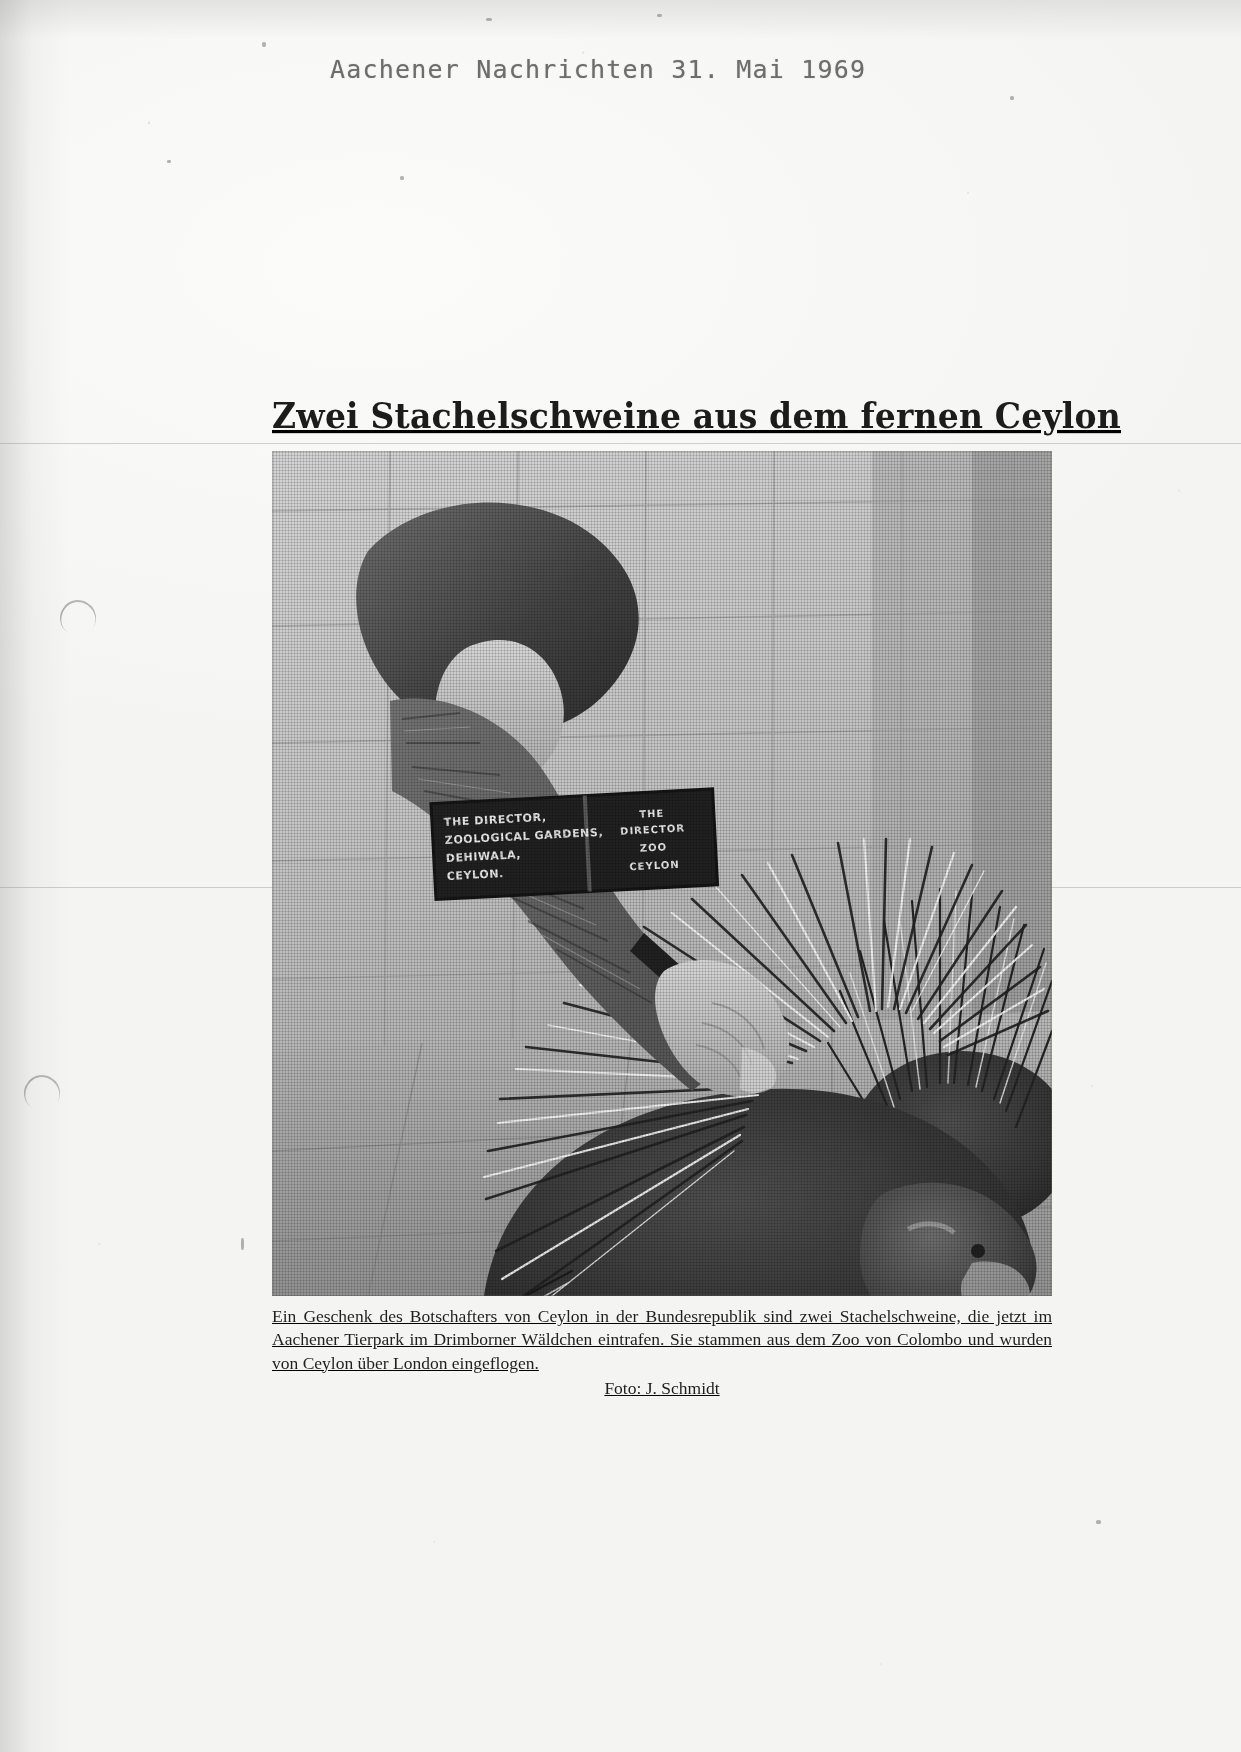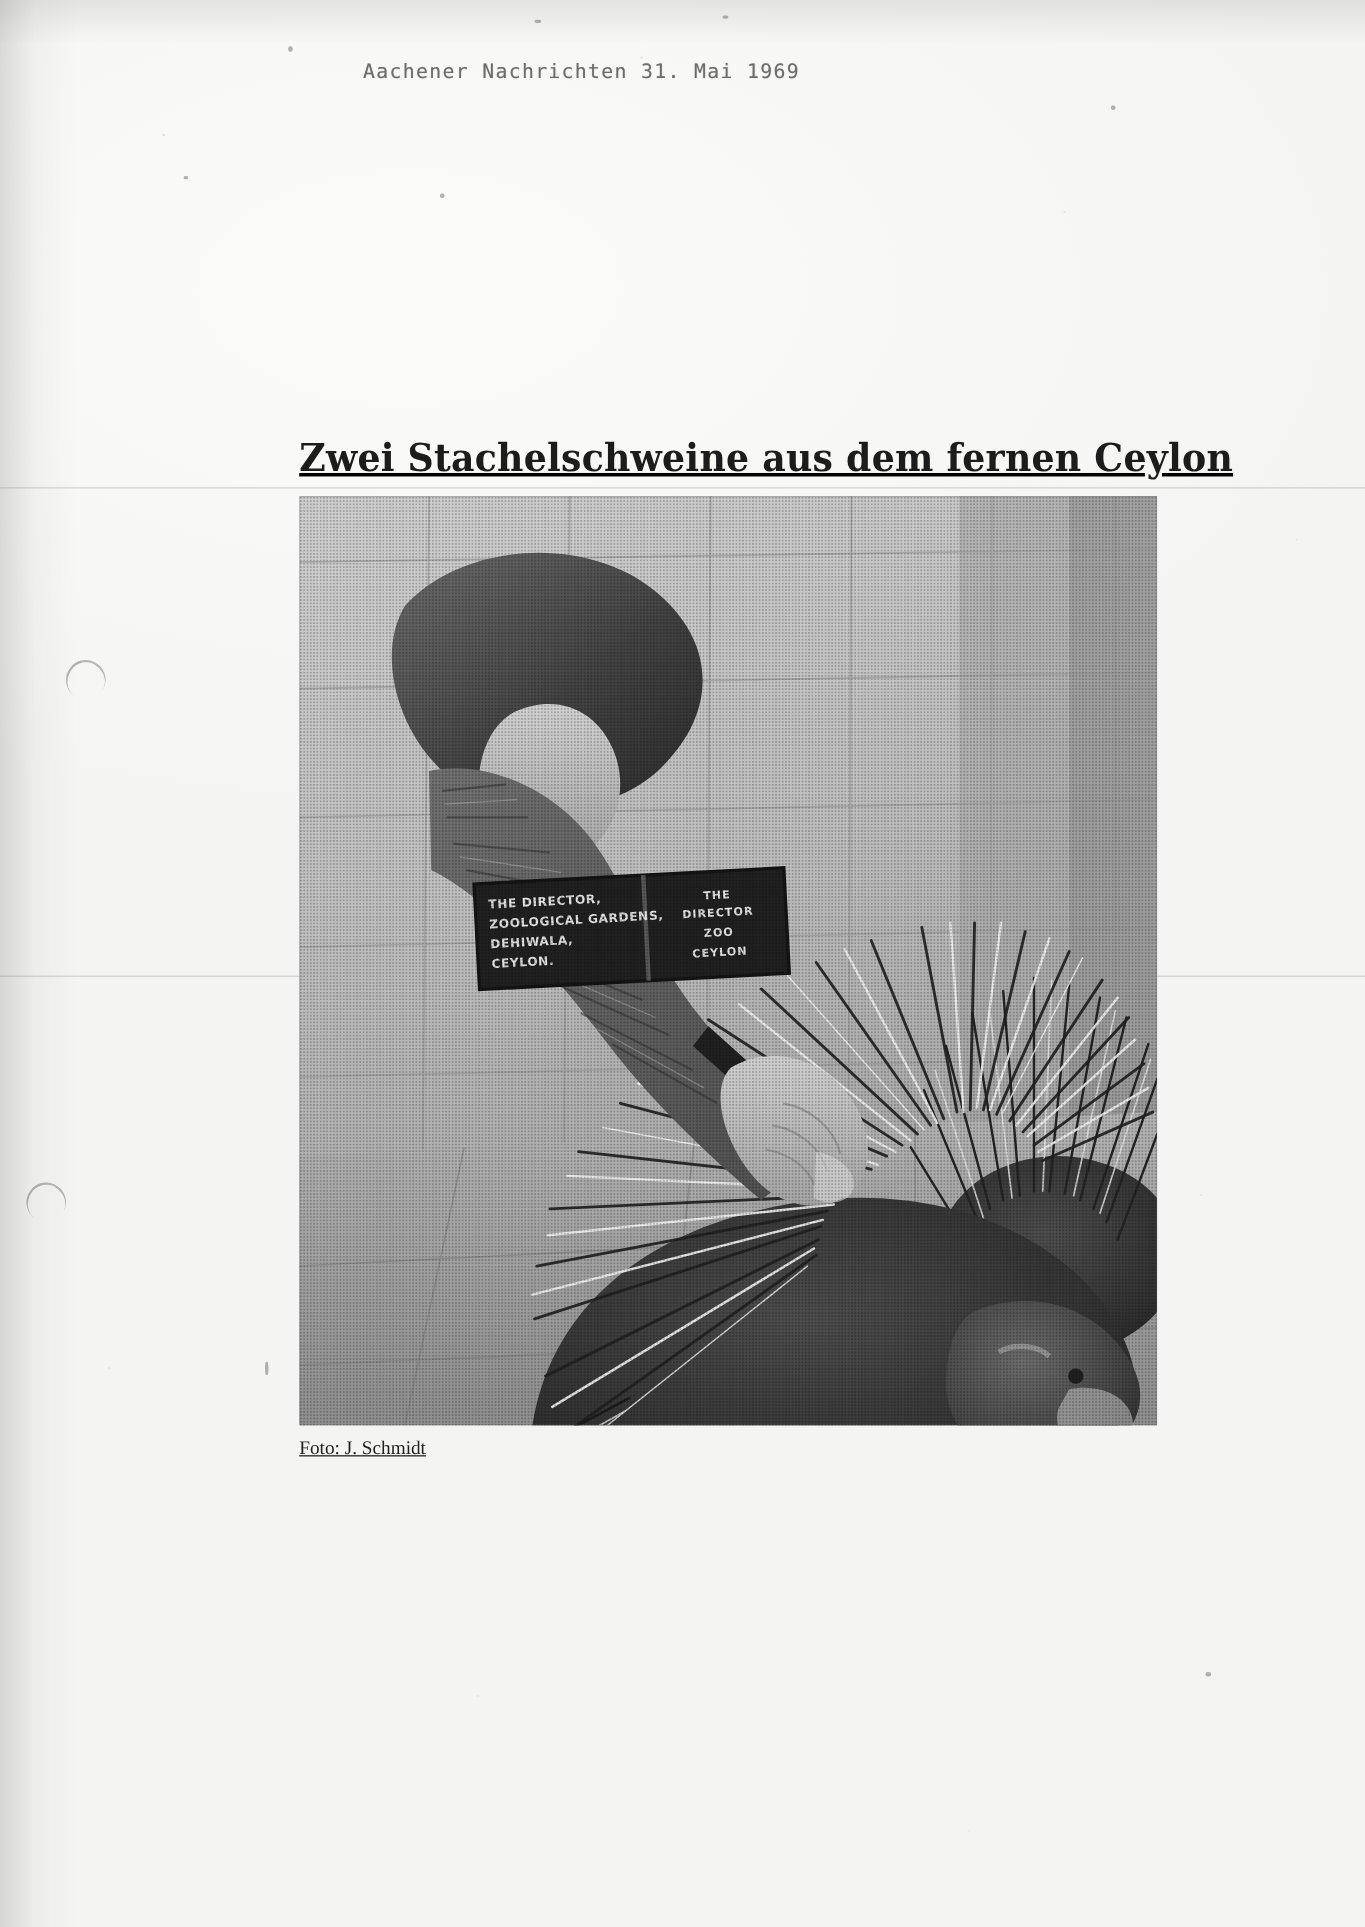--- a/index.html
+++ b/index.html
@@ -76,21 +76,21 @@
   }
   .arc.a1 { left: 60px; top: 600px; }
   .arc.a2 { left: 24px; top: 1075px; }
 
   
   .typed-note {
     position: absolute;
     left: 330px;
     top: 55px;
     font-family: "DejaVu Sans Mono", monospace;
-    font-size: 18px;
+    font-size: 25px;
     letter-spacing: 1.2px;
     color: #6d6d6d;
     white-space: nowrap;
     text-shadow: 0 0 1px rgba(100,100,100,.45);
   }
 
   
   .clipping {
     position: absolute;
     left: 272px;
@@ -137,21 +137,21 @@
     font-family: "Liberation Serif", serif;
     font-size: 17.5px;
     line-height: 1.33;
     color: #1f1f1f;
     text-align: justify;
     text-justify: inter-word;
   }
   .caption p { margin: 0; }
   .credit {
     margin-top: 2px;
-    text-align: left;
+    text-align: center;
     font-family: "Liberation Serif", serif;
     font-size: 17.5px;
     color: #1f1f1f;
   }
 
   
   .dust {
     position: absolute;
     background: rgba(90,90,90,.45);
     pointer-events: none;
@@ -418,16 +418,17 @@
             </g>
           </g>
 
           <rect x="0" y="0" width="780" height="845" fill="url(#wallGrad)" opacity="0.05"></rect>
           <rect x="0" y="0" width="780" height="845" fill="none" stroke="#6f6f6a" stroke-width="2" opacity="0.35"></rect>
         </g>
       </svg>
     </div>
 
     <div class="caption">
+      <p>Ein Geschenk des Botschafters von Ceylon in der Bundesrepublik sind zwei Stachelschweine, die jetzt im Aachener Tierpark im Drimborner Wäldchen eintrafen. Sie stammen aus dem Zoo von Colombo und wurden von Ceylon über London eingeflogen.</p>
       <div class="credit">Foto: J. Schmidt</div>
     </div>
   </div>
 </div>
 
 </body></html>

